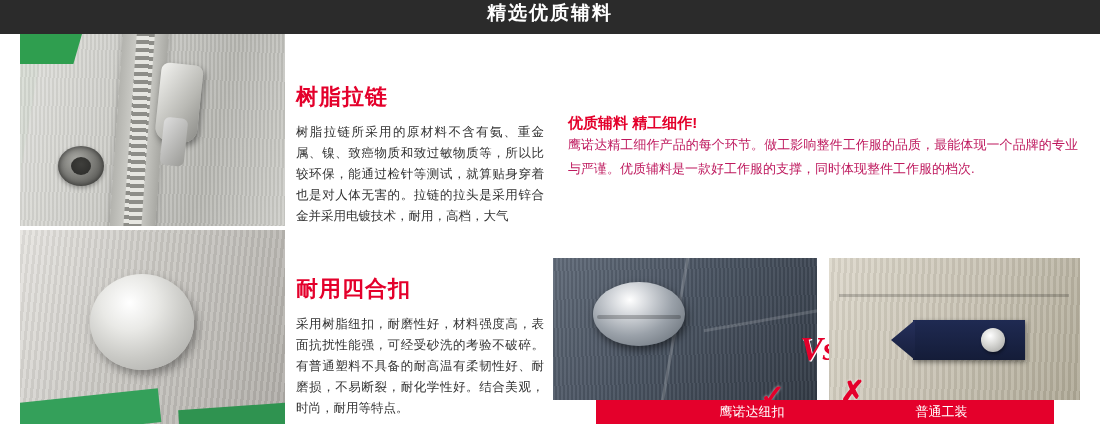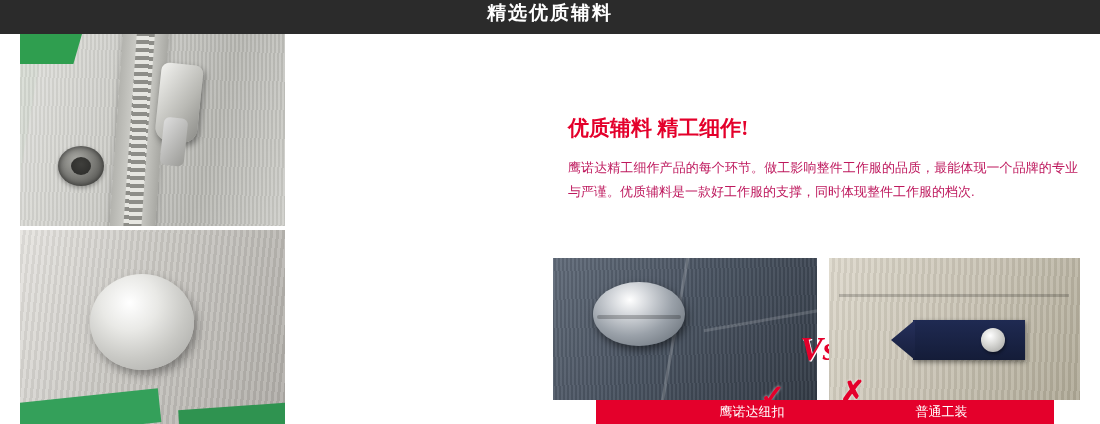--- a/index.html
+++ b/index.html
@@ -121,24 +121,22 @@
     color: #333333;
     font-size: 12.5px;
     line-height: 21px;
     text-align: justify;
   }
 
   
   #txt-quality { position: absolute; left: 568px; top: 80px; width: 510px; }
   #txt-quality .q-title {
     color: #e4002b;
-    font-size: 21px;
+    font-size: 15px;
     font-weight: bold;
-    margin-bottom: 14px;
-    font-family: Liberation Serif, serif;
   }
   #txt-quality .q-body {
     color: #be185d;
     font-size: 13px;
     line-height: 24px;
     text-align: justify;
   }
 
   
   #photo-good { position: absolute; left: 553px; top: 224px; width: 264px; height: 142px;
@@ -238,28 +236,36 @@
 
     <div class="photo" id="photo-zipper">
       <div class="fabric"></div>
       <div class="green-corner"></div>
       <div class="zip-tape"></div>
       <div class="zip-teeth"></div>
       <div class="zip-pull"></div>
       <div class="snap"></div>
     </div>
 
+    <div class="txt-block" id="txt-zipper">
+      <div class="head-red">树脂拉链</div>
+      <div class="body-text">树脂拉链所采用的原材料不含有氨、重金属、镍、致癌物质和致过敏物质等，所以比较环保，能通过检针等测试，就算贴身穿着也是对人体无害的。拉链的拉头是采用锌合金并采用电镀技术，耐用，高档，大气</div>
+    </div>
 
     <div class="photo" id="photo-snap">
       <div class="fabric2"></div>
       <div class="green-strip"></div>
       <div class="green-strip2"></div>
       <div class="big-snap"></div>
     </div>
 
+    <div class="txt-block" id="txt-snap">
+      <div class="head-red">耐用四合扣</div>
+      <div class="body-text">采用树脂纽扣，耐磨性好，材料强度高，表面抗扰性能强，可经受砂洗的考验不破碎。有普通塑料不具备的耐高温有柔韧性好、耐磨损，不易断裂，耐化学性好。结合美观，时尚，耐用等特点。</div>
+    </div>
 
     <div id="txt-quality">
       <div class="q-title">优质辅料 精工细作!</div>
       <div class="q-body">鹰诺达精工细作产品的每个环节。做工影响整件工作服的品质，最能体现一个品牌的专业与严谨。优质辅料是一款好工作服的支撑，同时体现整件工作服的档次.</div>
     </div>
 
     <div class="photo" id="photo-good">
       <div class="cloth"></div>
       <div class="seam"></div>
       <div class="seam2"></div>

